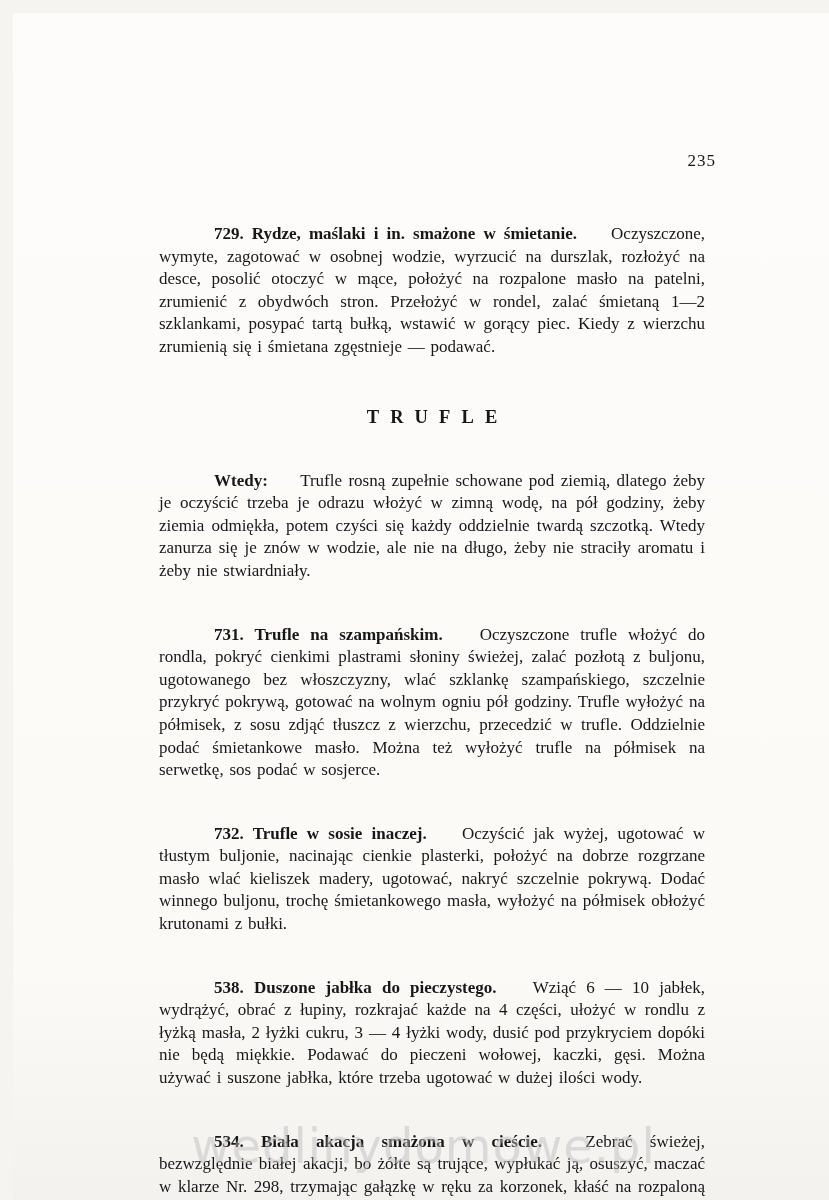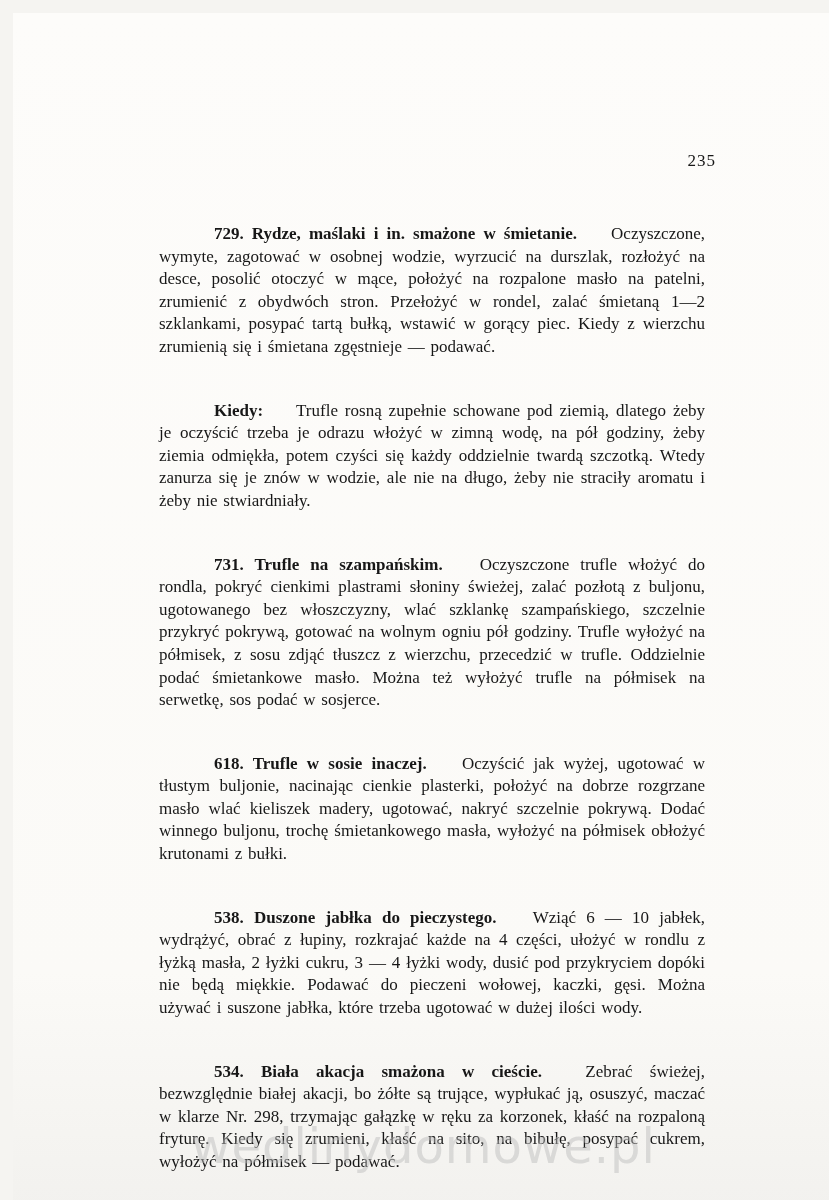--- a/index.html
+++ b/index.html
@@ -65,26 +65,27 @@
 <body>
 
 <div class="page">
 
   <div class="text-block">
 
     <div class="page-number">235</div>
 
     <p class="recipe"><b>729. Rydze, maślaki i in. smażone w śmietanie.</b> <span>Oczyszczone, wymyte, zagotować w osobnej wodzie, wyrzucić na durszlak, rozłożyć na desce, posolić otoczyć w mące, położyć na rozpalone masło na patelni, zrumienić z obydwóch stron. Przełożyć w rondel, zalać śmietaną 1—2 szklankami, posypać tartą bułką, wstawić w gorący piec. Kiedy z wierzchu zrumienią się i śmietana zgęstnieje — podawać.</span></p>
 
+    <h2 class="section">TRUFLE</h2>
 
-    <p class="recipe"><b>Kiedy:</b> <span>Trufle rosną zupełnie schowane pod ziemią, dlatego żeby je oczyścić trzeba je odrazu włożyć w zimną wodę, na pół godziny, żeby ziemia odmiękła, potem czyści się każdy oddzielnie twardą szczotką. Wtedy zanurza się je znów w wodzie, ale nie na długo, żeby nie straciły aromatu i żeby nie stwiardniały.</span></p>
+    <p class="recipe"><b>Wtedy:</b> <span>Trufle rosną zupełnie schowane pod ziemią, dlatego żeby je oczyścić trzeba je odrazu włożyć w zimną wodę, na pół godziny, żeby ziemia odmiękła, potem czyści się każdy oddzielnie twardą szczotką. Wtedy zanurza się je znów w wodzie, ale nie na długo, żeby nie straciły aromatu i żeby nie stwiardniały.</span></p>
 
     <p class="recipe"><b>731. Trufle na szampańskim.</b> <span>Oczyszczone trufle włożyć do rondla, pokryć cienkimi plastrami słoniny świeżej, zalać pozłotą z buljonu, ugotowanego bez włoszczyzny, wlać szklankę szampańskiego, szczelnie przykryć pokrywą, gotować na wolnym ogniu pół godziny. Trufle wyłożyć na półmisek, z sosu zdjąć tłuszcz z wierzchu, przecedzić w trufle. Oddzielnie podać śmietankowe masło. Można też wyłożyć trufle na półmisek na serwetkę, sos podać w sosjerce.</span></p>
 
-    <p class="recipe"><b>618. Trufle w sosie inaczej.</b> <span>Oczyścić jak wyżej, ugotować w tłustym buljonie, nacinając cienkie plasterki, położyć na dobrze rozgrzane masło wlać kieliszek madery, ugotować, nakryć szczelnie pokrywą. Dodać winnego buljonu, trochę śmietankowego masła, wyłożyć na półmisek obłożyć krutonami z bułki.</span></p>
+    <p class="recipe"><b>732. Trufle w sosie inaczej.</b> <span>Oczyścić jak wyżej, ugotować w tłustym buljonie, nacinając cienkie plasterki, położyć na dobrze rozgrzane masło wlać kieliszek madery, ugotować, nakryć szczelnie pokrywą. Dodać winnego buljonu, trochę śmietankowego masła, wyłożyć na półmisek obłożyć krutonami z bułki.</span></p>
 
 
     <p class="recipe"><b>538. Duszone jabłka do pieczystego.</b> <span>Wziąć 6 — 10 jabłek, wydrążyć, obrać z łupiny, rozkrajać każde na 4 części, ułożyć w rondlu z łyżką masła, 2 łyżki cukru, 3 — 4 łyżki wody, dusić pod przykryciem dopóki nie będą miękkie. Podawać do pieczeni wołowej, kaczki, gęsi. Można używać i suszone jabłka, które trzeba ugotować w dużej ilości wody.</span></p>
 
     <p class="recipe"><b>534. Biała akacja smażona w cieście.</b> <span>Zebrać świeżej, bezwzględnie białej akacji, bo żółte są trujące, wypłukać ją, osuszyć, maczać w klarze Nr. 298, trzymając gałązkę w ręku za korzonek, kłaść na rozpaloną fryturę. Kiedy się zrumieni, kłaść na sito, na bibułę, posypać cukrem, wyłożyć na półmisek — podawać.</span></p>
 
   </div>
 
   <div class="watermark">wedlinydomowe.pl</div>
 

